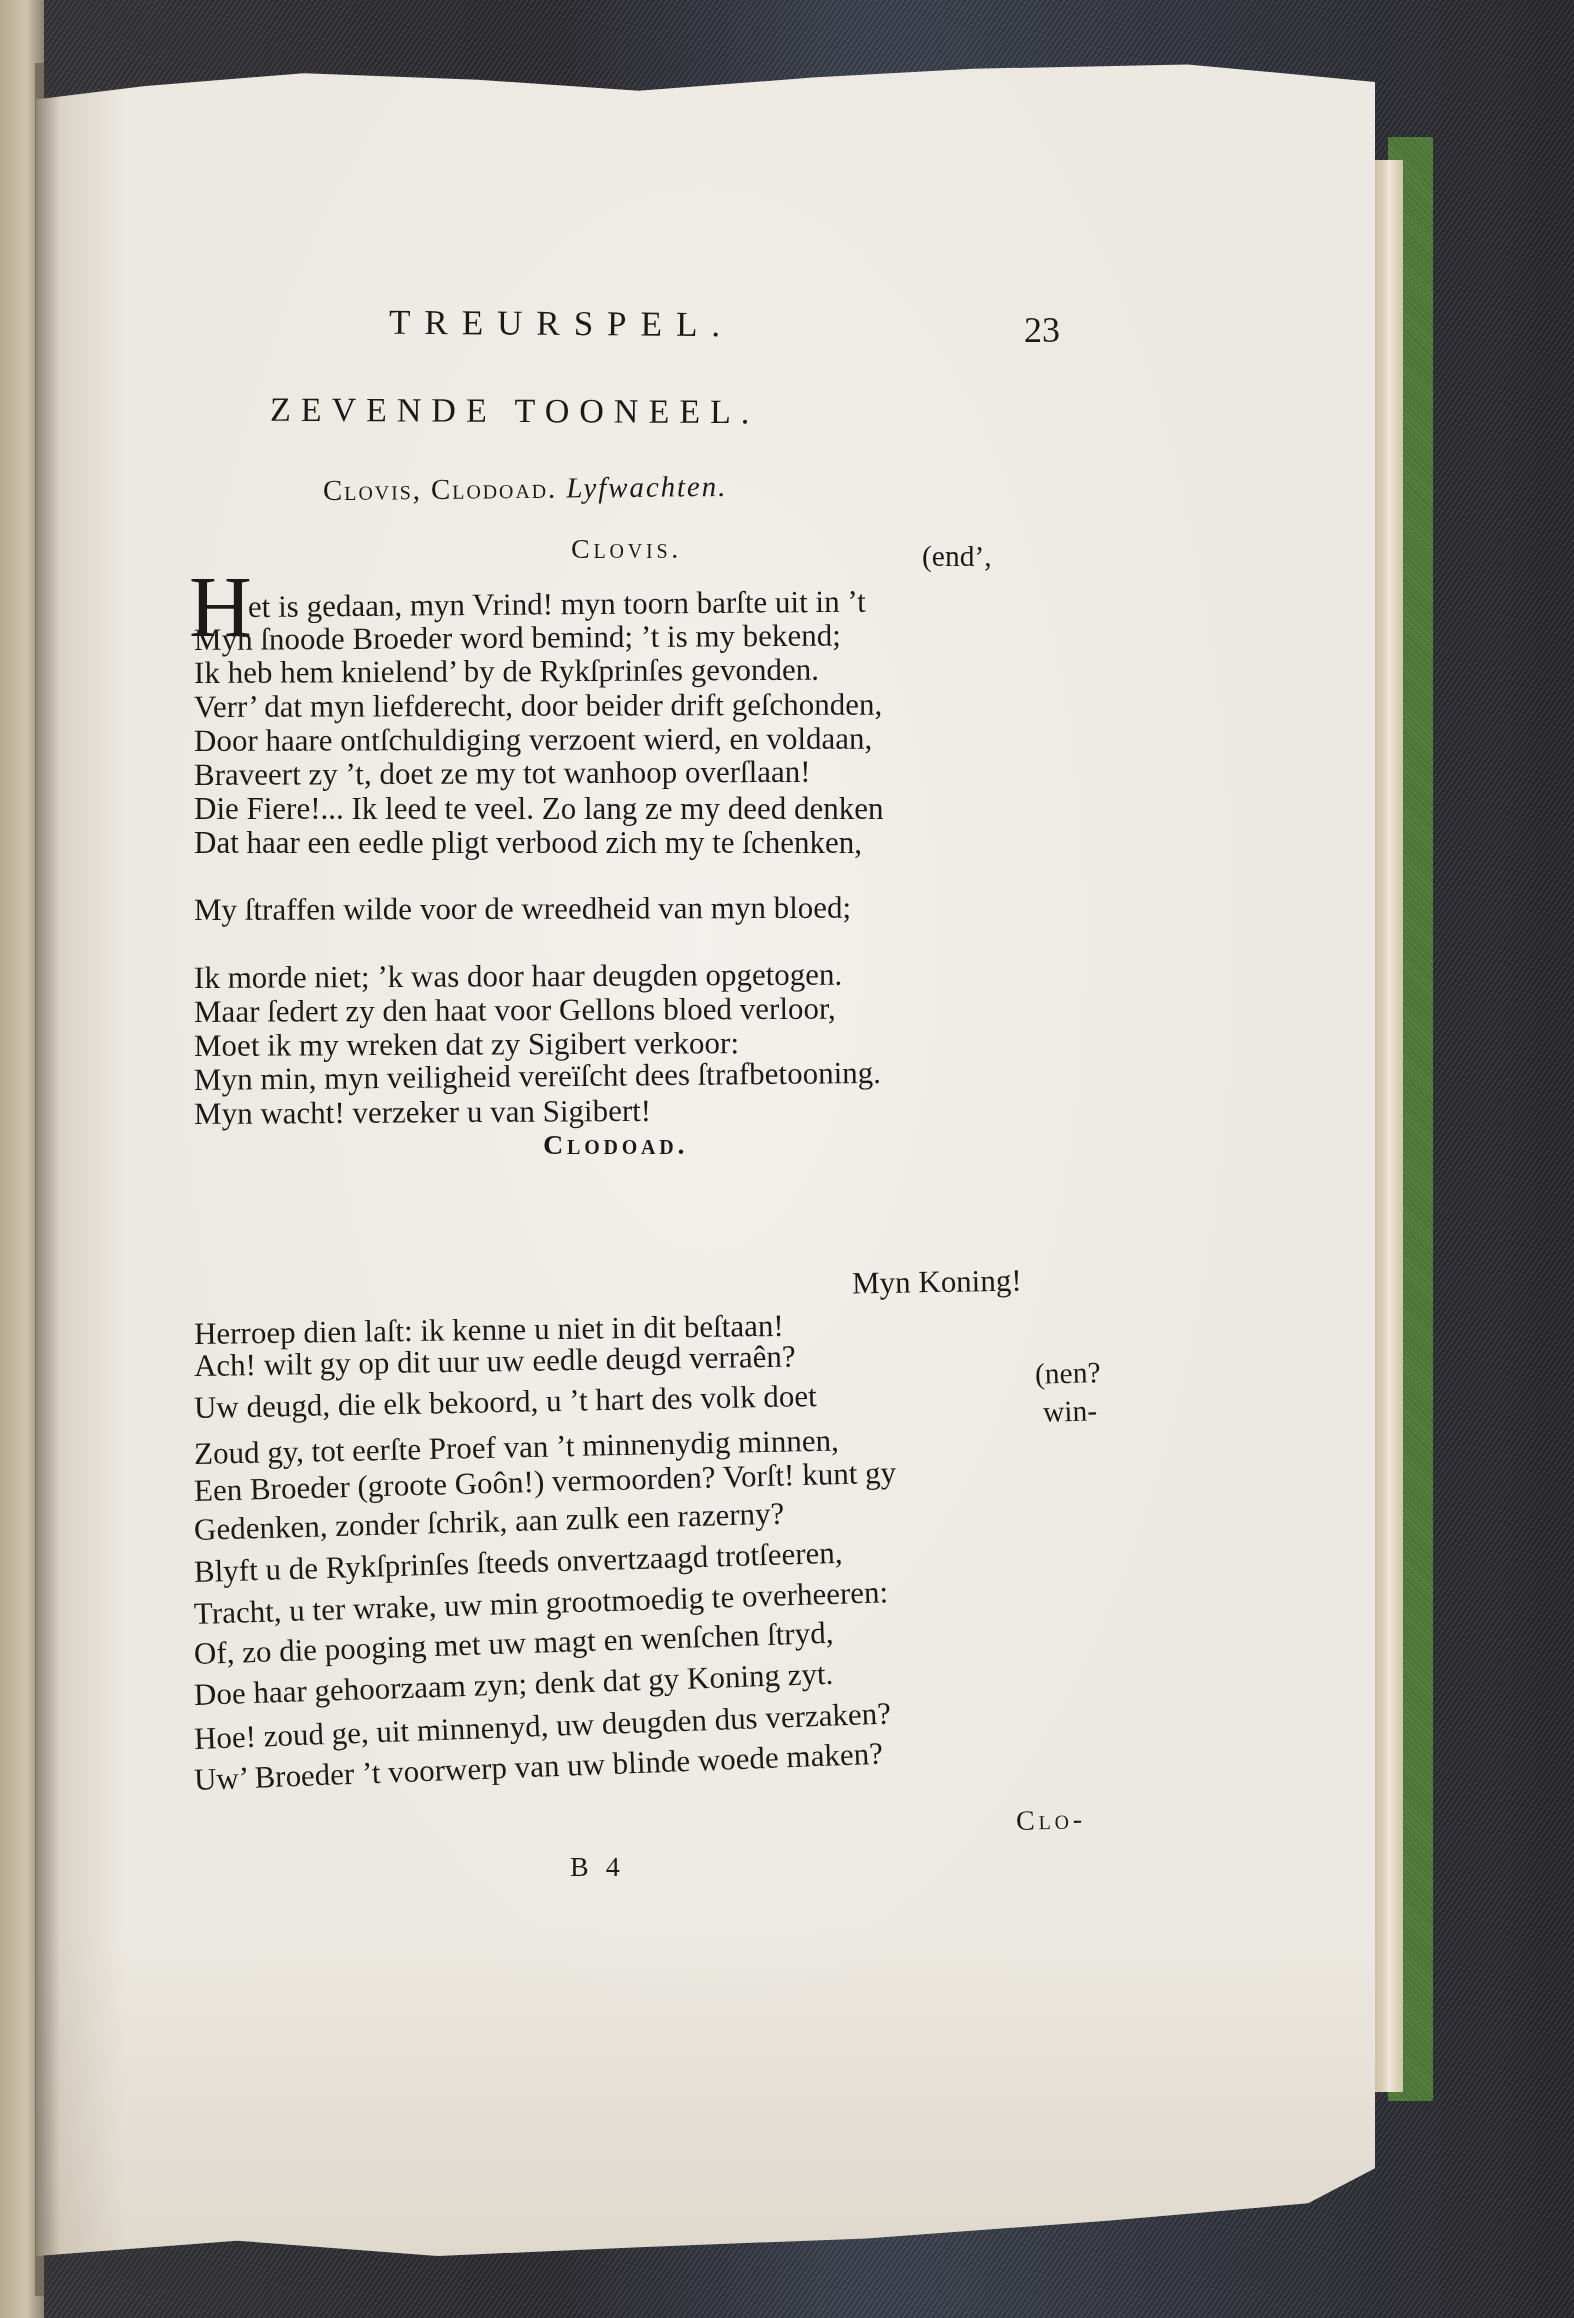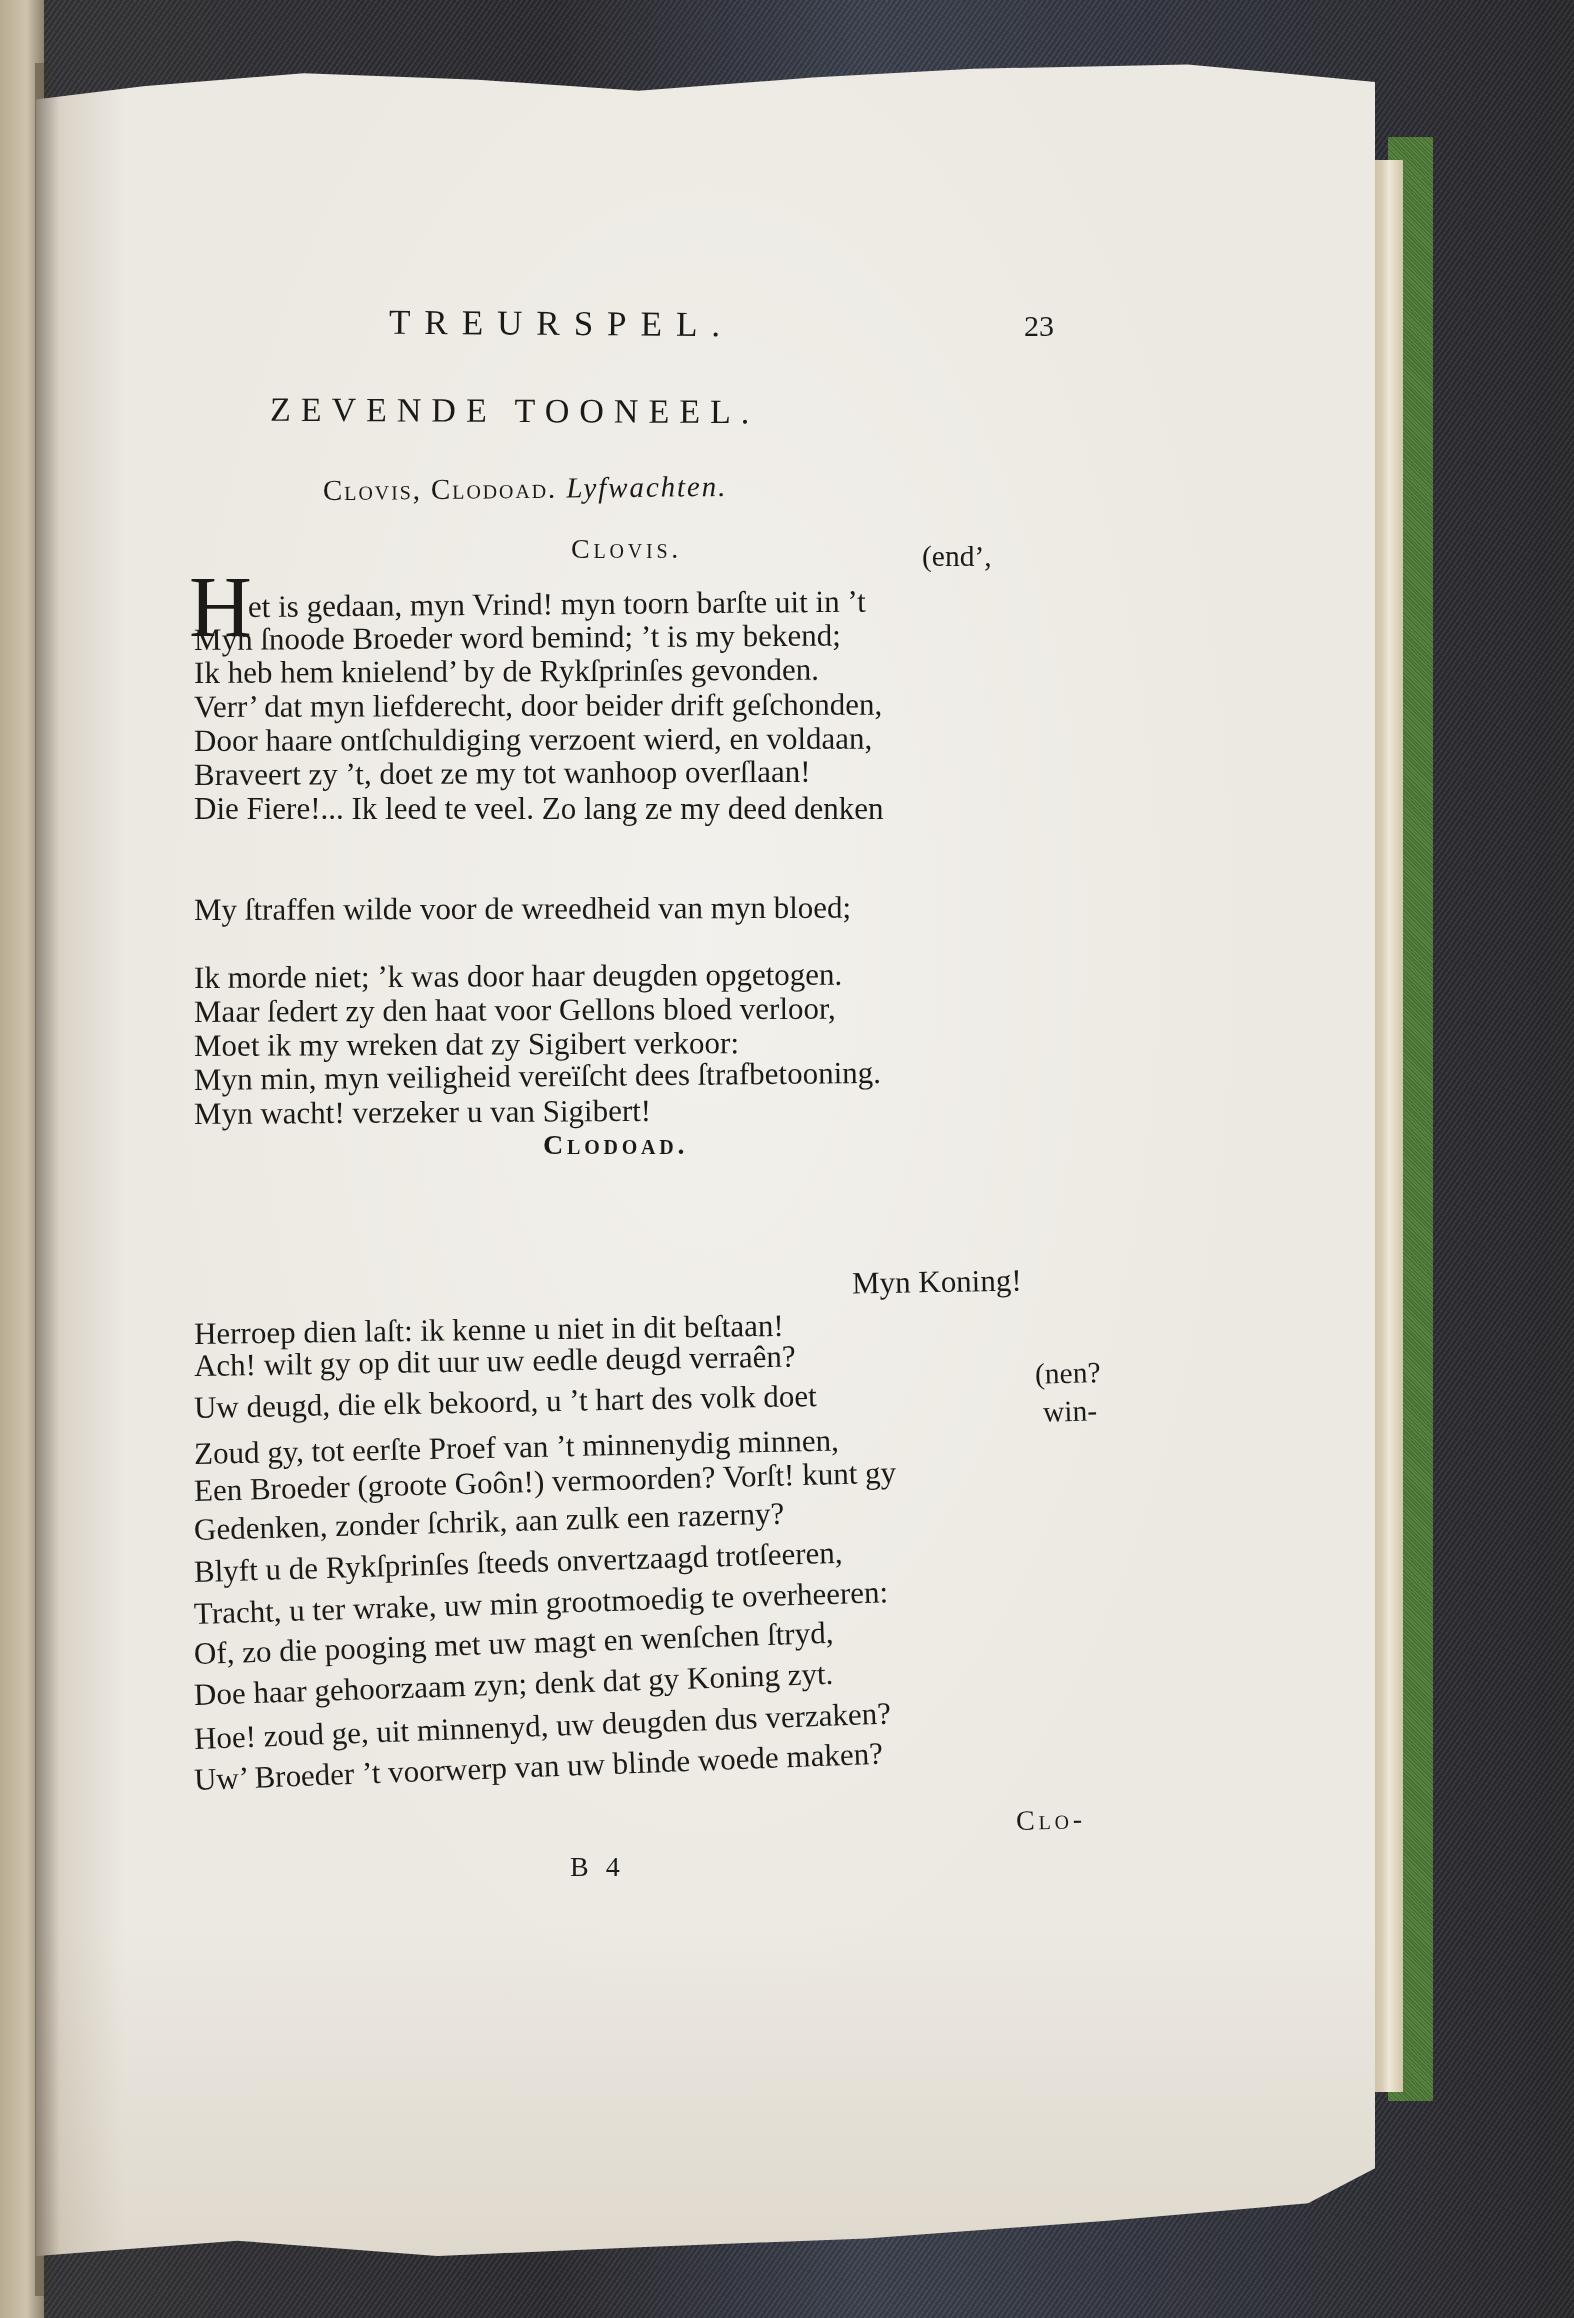--- a/index.html
+++ b/index.html
@@ -37,21 +37,21 @@
       linear-gradient(90deg, rgba(150,130,100,0.30) 0px, rgba(150,130,100,0) 88px),
       linear-gradient(180deg, rgba(0,0,0,0) 85%, rgba(170,150,120,0.20) 100%);
     clip-path: polygon(0% 1.8%, 8% 1.2%, 20% 0.6%, 33% 0.9%, 45% 1.4%, 58% 0.8%, 70% 0.4%, 86% 0.2%, 100% 1.0%,
                        100% 96%, 95% 97.6%, 80% 98.4%, 62% 99.2%, 45% 99.6%, 30% 100%, 15% 99.3%, 0% 100%);
   }
   .text-layer { position: absolute; left: 0; top: 0; width: 1512px; height: 2319px; color: #1b1a18; }
   .running-head {
     position: absolute; top: 304px; left: 389px; font-size: 35px; letter-spacing: 14px;
     transform: rotate(0.4deg);
   }
-  .page-number { position: absolute; top: 309px; left: 1024px; font-size: 30px; }
+  .page-number { position: absolute; top: 309px; left: 1024px; font-size: 36px; }
   .scene-title {
     position: absolute; top: 392px; left: 270px; font-size: 34px; letter-spacing: 10px; transform: rotate(0.3deg);
   }
   .scene-persons {
     position: absolute; top: 472px; left: 323px; font-size: 29px; letter-spacing: 1.9px; transform: rotate(-0.6deg);
   }
   .smallcaps { font-variant: small-caps; }
   .italic { font-style: italic; }
   .speaker {
     position: absolute; font-size: 28px; letter-spacing: 3.8px; font-variant: small-caps;
@@ -92,20 +92,21 @@
   <div class="speaker" style="left:571px; top:533px;">Clovis.</div>
   <div class="overflow" style="left:922px; top:540px;">(end’,</div>
   <div class="dropcap">H</div>
   <div class="verse" style="left:248px; top:590px; transform:rotate(-0.5deg);">et is gedaan, myn Vrind! myn toorn barſte uit in ’t</div>
   <div class="verse" style="top:623px; transform:rotate(-0.4deg);">Myn ſnoode Broeder word bemind; ’t is my bekend;</div>
   <div class="verse" style="top:656px; transform:rotate(-0.3deg);">Ik heb hem knielend’ by de Rykſprinſes gevonden.</div>
   <div class="verse" style="top:690px; transform:rotate(-0.2deg);">Verr’ dat myn liefderecht, door beider drift geſchonden,</div>
   <div class="verse" style="top:724px; transform:rotate(-0.2deg);">Door haare ontſchuldiging verzoent wierd, en voldaan,</div>
   <div class="verse" style="top:758px; transform:rotate(-0.3deg);">Braveert zy ’t, doet ze my tot wanhoop overſlaan!</div>
   <div class="verse" style="top:792px;">Die Fiere!... Ik leed te veel. Zo lang ze my deed denken</div>
+  <div class="verse" style="top:826px;">Dat haar een eedle pligt verbood zich my te ſchenken,</div>
   <div class="verse" style="top:893px; transform:rotate(-0.2deg);">My ſtraffen wilde voor de wreedheid van myn bloed;</div>
   <div class="verse" style="top:1029px; top:961px; transform:rotate(-0.3deg);">Ik morde niet; ’k was door haar deugden opgetogen.</div>
   <div class="verse" style="top:995px; transform:rotate(-0.3deg);">Maar ſedert zy den haat voor Gellons bloed verloor,</div>
   <div class="verse" style="top:1029px; transform:rotate(-0.3deg);">Moet ik my wreken dat zy Sigibert verkoor:</div>
   <div class="verse" style="top:1063px; transform:rotate(-0.6deg);">Myn min, myn veiligheid vereïſcht dees ſtrafbetooning.</div>
   <div class="verse" style="top:1097px; transform:rotate(-0.4deg);">Myn wacht! verzeker u van Sigibert!</div>
 
   <div class="speaker" style="left:543px; top:1129px;font-weight:bold;">Clodoad.</div>
   <div class="half-line" style="left:852px; top:1264px; transform:rotate(-1deg);">Myn Koning!</div>
   <div class="verse" style="top:1317px; transform:rotate(-0.8deg);">Herroep dien laſt: ik kenne u niet in dit beſtaan!</div>

